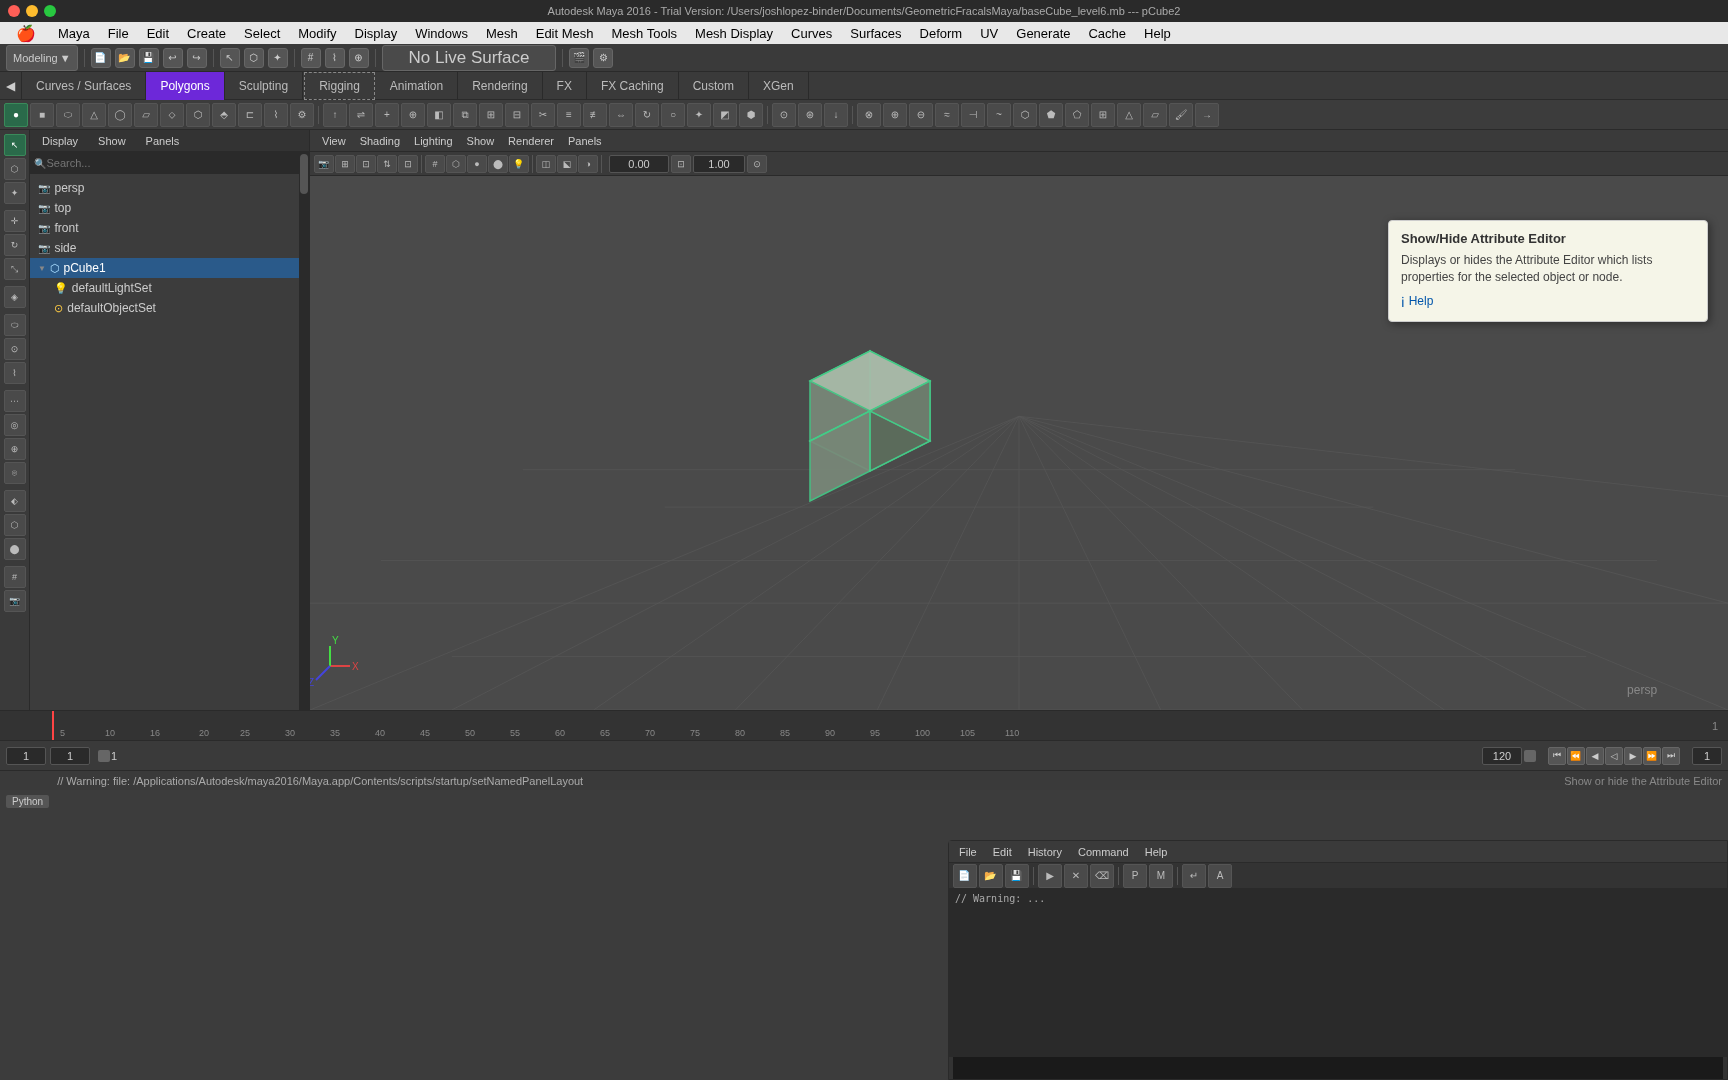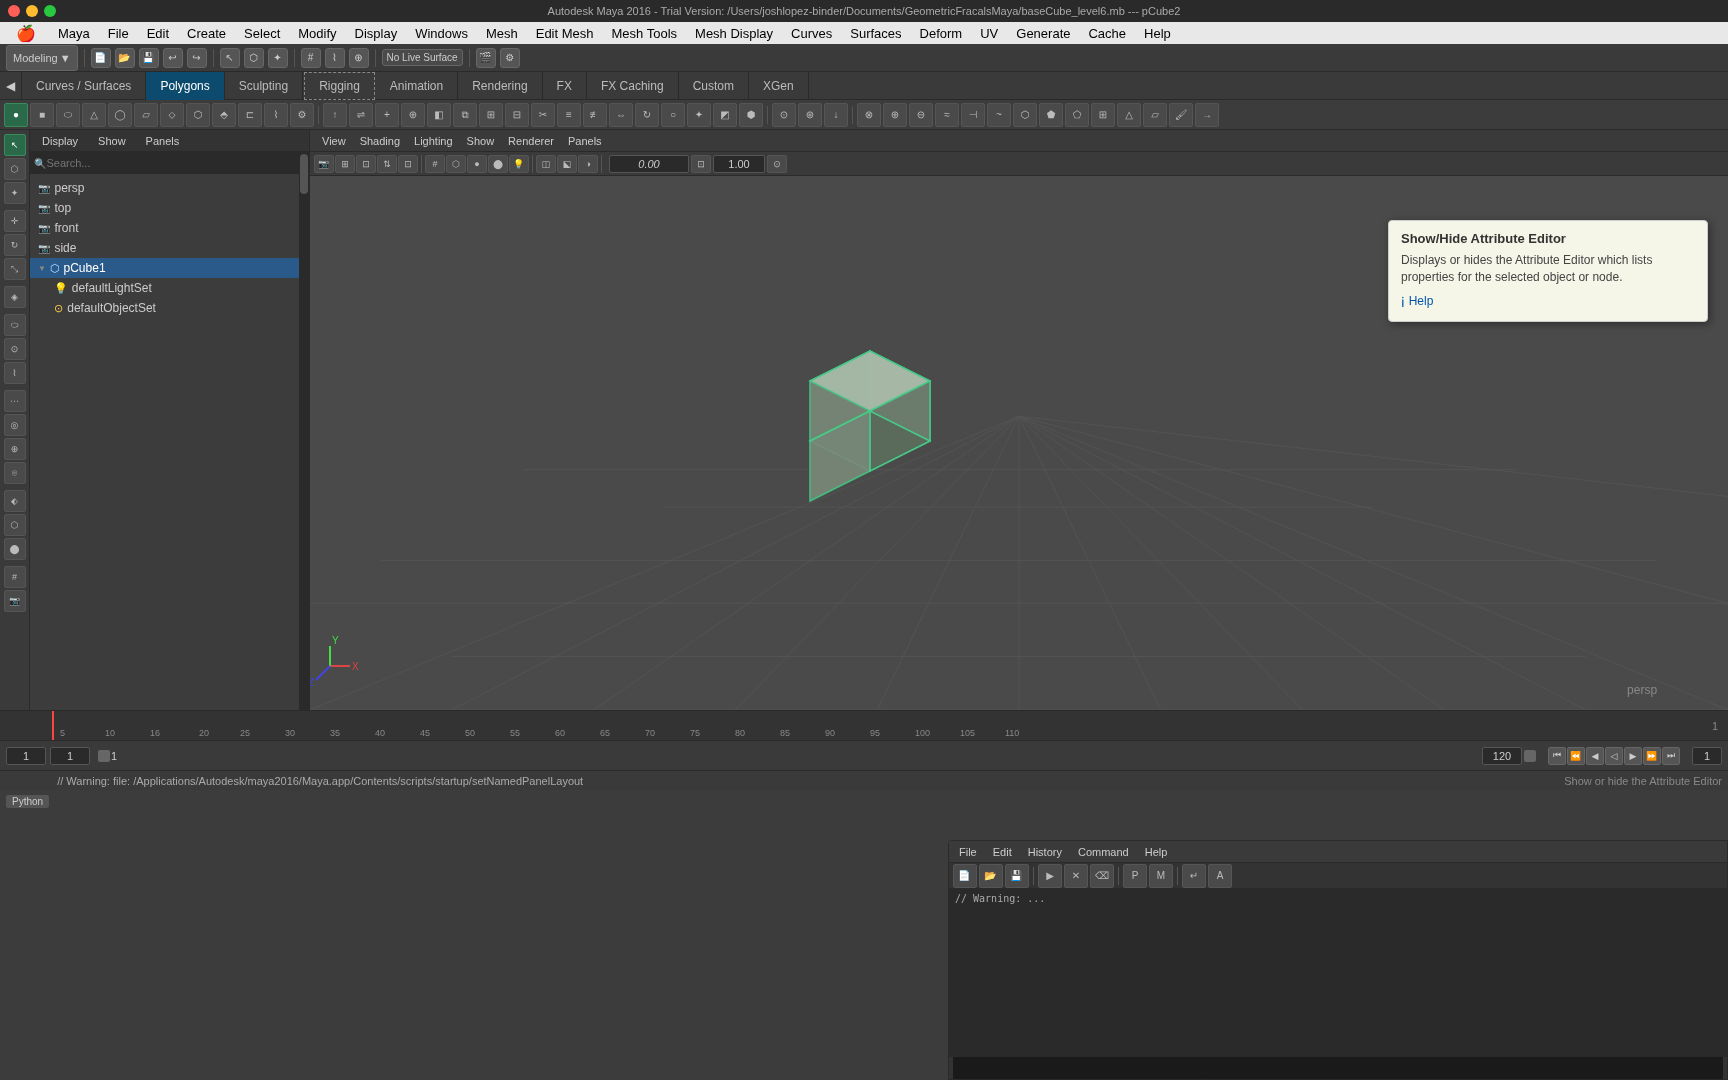--- a/index.html
+++ b/index.html
@@ -100,23 +100,23 @@
       align-items: center;
       justify-content: center;
       cursor: pointer;
       font-size: 10px;
       color: #ccc;
     }
     .no-live-surface {
       background: #4a4a4a;
       border: 1px solid #666;
       border-radius: 3px;
-      padding: 2px 4px;
+      padding: 2px 26px;
       color: #ccc;
-      font-size: 10px;
+      font-size: 17px;
     }
 
     
     #tabbar {
       height: 28px;
       background: #3a3a3a;
       display: flex;
       align-items: center;
       padding: 0;
       border-bottom: 1px solid #2a2a2a;
@@ -126,21 +126,21 @@
       padding: 0 14px;
       display: flex;
       align-items: center;
       font-size: 12px;
       color: #bbb;
       cursor: pointer;
       border-right: 1px solid #2a2a2a;
       white-space: nowrap;
     }
     .tab-item.active {
-      background: #0c4a6e;
+      background: #6d28d9;
       color: white;
     }
     .tab-side-toggle {
       width: 22px;
       height: 28px;
       display: flex;
       align-items: center;
       justify-content: center;
       border-right: 1px solid #2a2a2a;
       cursor: pointer;
@@ -724,21 +724,21 @@
       <div class="vp-tool">⬡</div>
       <div class="vp-tool">●</div>
       <div class="vp-tool">⬤</div>
       <div class="vp-tool">💡</div>
       <div class="toolbar-separator"></div>
       <div class="vp-tool">◫</div>
       <div class="vp-tool">⬕</div>
       <div class="vp-tool">◑</div>
       <div class="toolbar-separator"></div>
       <div style="display:flex; align-items:center; gap:2px; margin-left:4px;">
-        <div class="bottom-field" style="width:80px;font-style:italic;">0.00</div>
+        <div class="bottom-field" style="width:60px;">0.00</div>
         <div class="vp-tool">⊡</div>
         <div class="bottom-field" style="width:52px;">1.00</div>
         <div class="vp-tool">⊙</div>
       </div>
     </div>
 
     <div id="viewport-canvas">
       <svg width="100%" height="100%">
 
         <defs>

